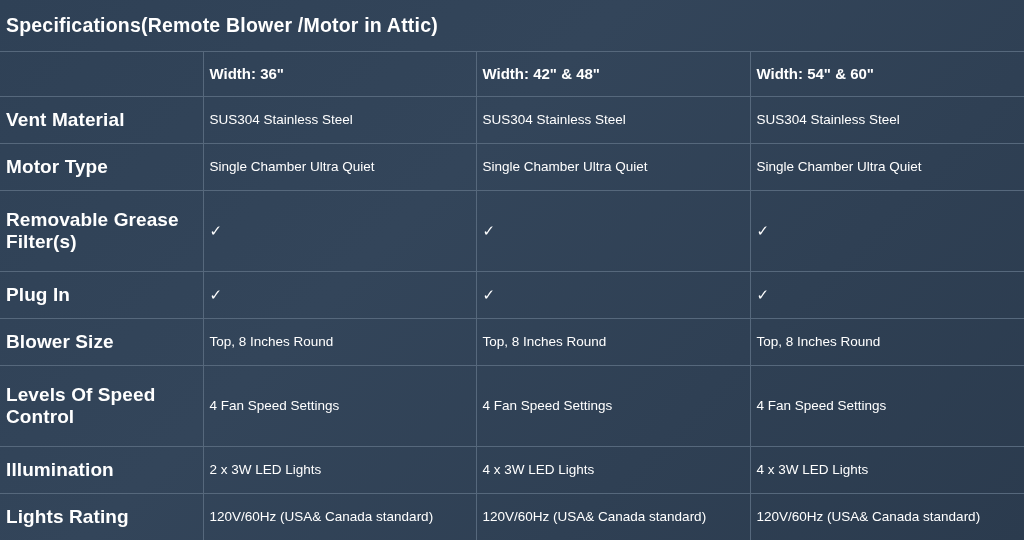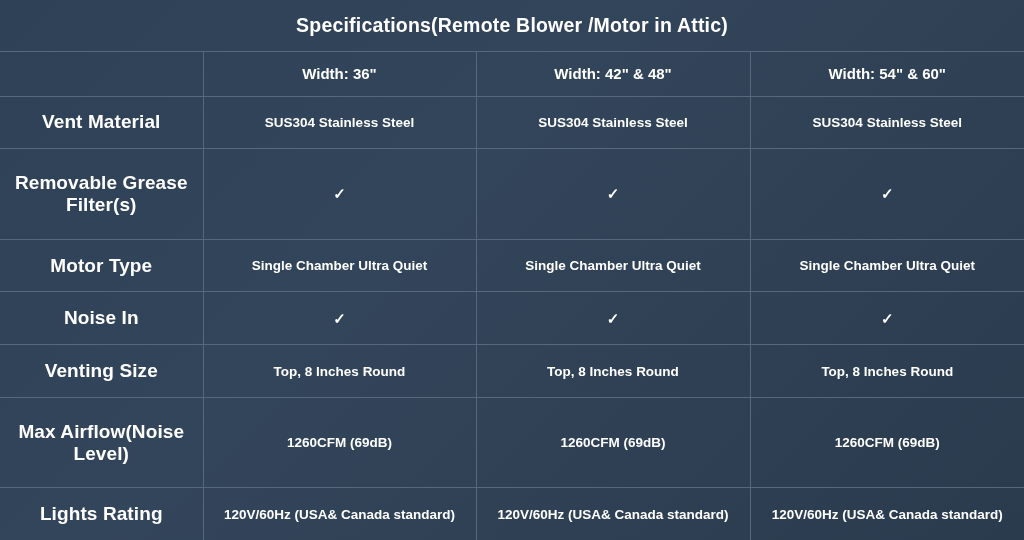--- a/index.html
+++ b/index.html
@@ -21,21 +21,20 @@
   }
   table.spec-table {
     width: 1024px;
     height: 540px;
     border-collapse: collapse;
     table-layout: fixed;
   }
   table.spec-table td, table.spec-table th {
     border: 1px solid #56687c;
     color: #ffffff;
-    text-align: center;
     vertical-align: middle;
     padding: 4px 6px;
     box-sizing: border-box;
   }
   .title-cell {
     font-size: 19.5px;
     font-weight: bold;
     letter-spacing: 0.2px;
     height: 51px;
     border-top: none !important;
@@ -51,21 +50,21 @@
     border-left: none !important;
   }
   .row-label {
     font-size: 19px;
     font-weight: bold;
     letter-spacing: 0.1px;
     border-left: none !important;
   }
   .val-cell {
     font-size: 13.5px;
-    font-weight: bold;
+    font-weight: normal;
   }
   .val-cell.last-col {
     border-right: none !important;
   }
   .col-head.last-col {
     border-right: none !important;
   }
   tr.last-row td {
     border-bottom: none !important;
   }
@@ -101,55 +100,61 @@
       </tr>
 
       <tr>
         <td class="row-label">Vent Material</td>
         <td class="val-cell">SUS304 Stainless Steel</td>
         <td class="val-cell">SUS304 Stainless Steel</td>
         <td class="val-cell last-col">SUS304 Stainless Steel</td>
       </tr>
 
       <tr>
+        <td class="row-label">Motor Type</td>
+        <td class="val-cell">Single Chamber Ultra Quiet</td>
+        <td class="val-cell">Single Chamber Ultra Quiet</td>
+        <td class="val-cell last-col">Single Chamber Ultra Quiet</td>
+      </tr>
+
+      <tr>
         <td class="row-label">Removable Grease Filter(s)</td>
         <td class="val-cell check">✓</td>
         <td class="val-cell check">✓</td>
         <td class="val-cell check last-col">✓</td>
       </tr>
 
       <tr>
-        <td class="row-label">Motor Type</td>
-        <td class="val-cell">Single Chamber Ultra Quiet</td>
-        <td class="val-cell">Single Chamber Ultra Quiet</td>
-        <td class="val-cell last-col">Single Chamber Ultra Quiet</td>
-      </tr>
-
-      <tr>
-        <td class="row-label">Noise In</td>
+        <td class="row-label">Plug In</td>
         <td class="val-cell check">✓</td>
         <td class="val-cell check">✓</td>
         <td class="val-cell check last-col">✓</td>
       </tr>
 
       <tr>
-        <td class="row-label">Venting Size</td>
+        <td class="row-label">Blower Size</td>
         <td class="val-cell">Top, 8 Inches Round</td>
         <td class="val-cell">Top, 8 Inches Round</td>
         <td class="val-cell last-col">Top, 8 Inches Round</td>
       </tr>
 
+      <tr>
+        <td class="row-label">Levels Of Speed Control</td>
+        <td class="val-cell">4 Fan Speed Settings</td>
+        <td class="val-cell">4 Fan Speed Settings</td>
+        <td class="val-cell last-col">4 Fan Speed Settings</td>
+      </tr>
+
 
       <tr>
-        <td class="row-label">Max Airflow(Noise Level)</td>
-        <td class="val-cell">1260CFM (69dB)</td>
-        <td class="val-cell">1260CFM (69dB)</td>
-        <td class="val-cell last-col">1260CFM (69dB)</td>
+        <td class="row-label">Illumination</td>
+        <td class="val-cell">2 x 3W LED Lights</td>
+        <td class="val-cell">4 x 3W LED Lights</td>
+        <td class="val-cell last-col">4 x 3W LED Lights</td>
       </tr>
-
 
 
       <tr class="last-row">
         <td class="row-label">Lights Rating</td>
         <td class="val-cell">120V/60Hz (USA&amp; Canada standard)</td>
         <td class="val-cell">120V/60Hz (USA&amp; Canada standard)</td>
         <td class="val-cell last-col">120V/60Hz (USA&amp; Canada standard)</td>
       </tr>
     </tbody>
   </table>

